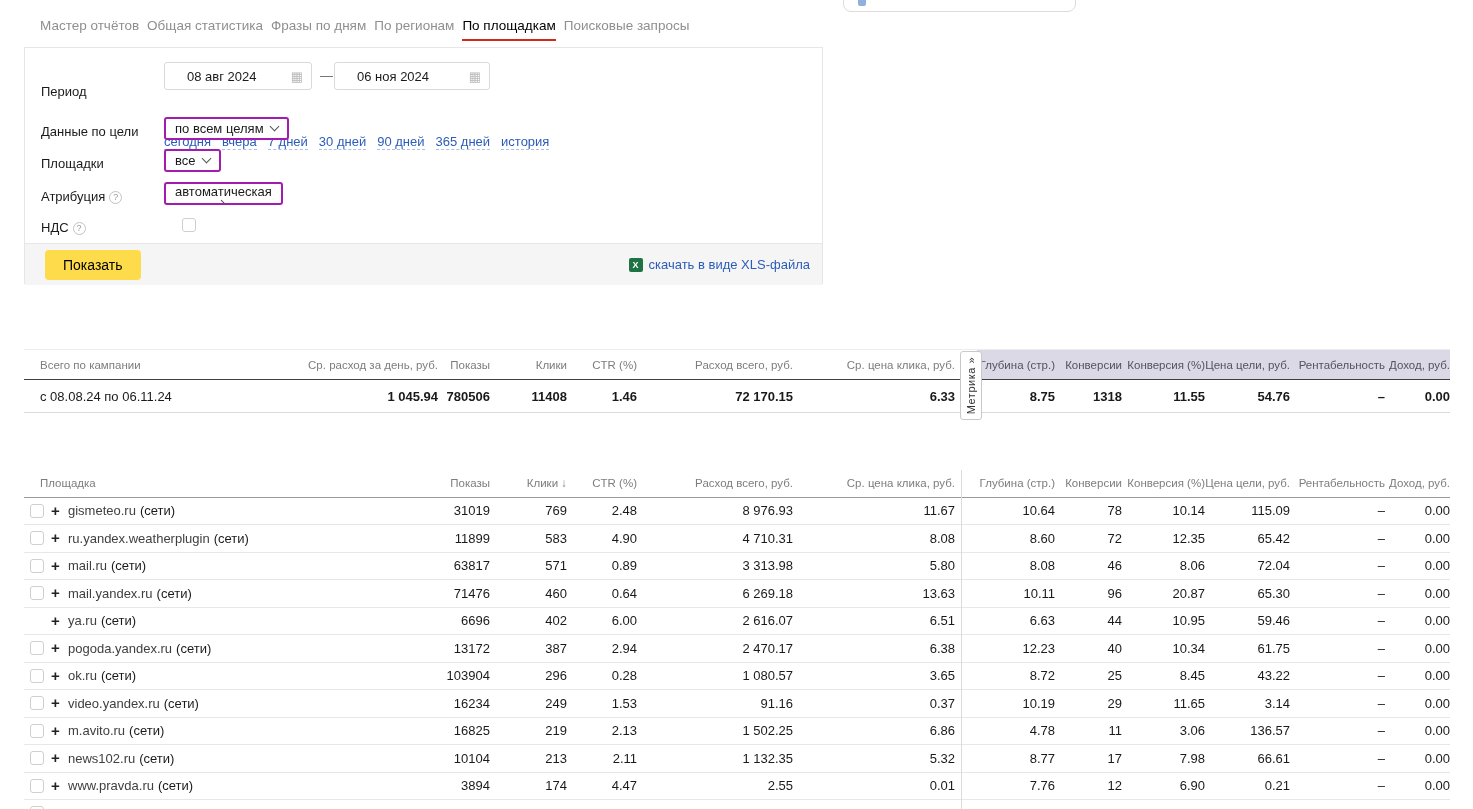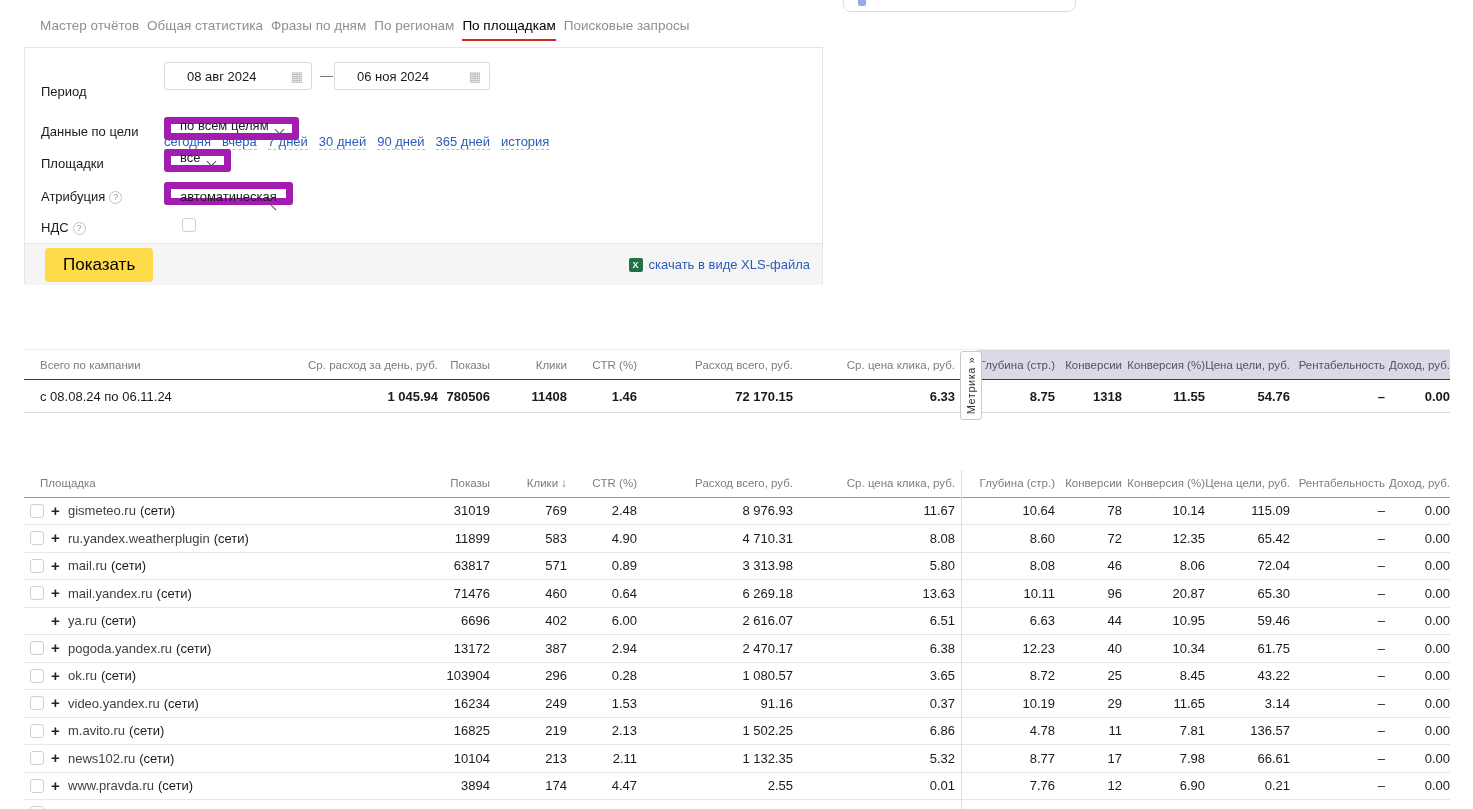--- a/index.html
+++ b/index.html
@@ -26,31 +26,31 @@
   .qicon { display:inline-block; width:13px; height:13px; border:1px solid #c2c2c2; border-radius:50%;
     color:#9a9a9a; font-size:9px; line-height:11px; text-align:center; vertical-align:1px; margin-left:4px; cursor:pointer; }
   .date-input { position:absolute; height:28px; border:1px solid #d9d9d9; border-radius:3px; background:#fff;
     display:flex; align-items:center; padding:0 8px 0 10px; cursor:text; }
   .date-input .val { flex:1; font-size:13px;margin-left:12px; }
   .cal-icon { color:#b9b9b9; font-size:13px; line-height:13px; cursor:pointer; }
   .dash { position:absolute; color:#666; }
   .quick { position:absolute; left:139px; top:86px; display:flex; gap:11px; }
   .quick a { color:#2b5cb8; text-decoration:none; border-bottom:1px dashed #a9bfe4; cursor:pointer;
     white-space:nowrap; line-height:15px; }
-  .select { position:absolute; height:23px; border:7px solid #a21caf; border-radius:3px; background:#fff;
-    display:flex; align-items:flex-end; gap:7px; padding:0 9px; cursor:pointer; font-size:13px; }
+  .select { position:absolute; height:23px; border:2px solid #a21caf; border-radius:3px; background:#fff;
+    display:flex; align-items:center; gap:7px; padding:0 9px; cursor:pointer; font-size:13px; }
   .chev { width:7px; height:7px; border-right:1.4px solid #555; border-bottom:1.4px solid #555;
     transform:rotate(45deg); margin-top:-4px; }
   .checkbox { width:14px; height:14px; border:1px solid #cfcfcf; border-radius:3px; background:#fff; cursor:pointer; flex:none; }
   .vat-row { position:absolute; left:139px; top:170px; display:flex; align-items:center; gap:8px;flex-direction:column; }
   .panel-footer { position:absolute; left:0; top:195px; width:100%; height:42px;
     background:#f5f5f5; border-top:1px solid #e7e7e7; display:flex; align-items:center;
     justify-content:space-between; padding:0 12px 0 20px; }
   .btn-show { background:#fedb4b; border:none; border-radius:4px; padding:7px 18px;
-    font-size:17px; font-family:inherit; cursor:pointer; color:#000; }
+    font-size:14px; font-family:inherit; cursor:pointer; color:#000; }
   .xls-link { display:flex; align-items:center; gap:6px; color:#2b5cb8; text-decoration:none; cursor:pointer; }
   .xls-icon { width:14px; height:14px; background:#1f7244; border-radius:2px; color:#fff;
     font-size:9px; font-weight:bold; text-align:center; line-height:14px; }
   
   table { border-collapse:collapse; table-layout:fixed; width:1426px; }
   th, td { white-space:nowrap; overflow:hidden; text-align:right; font-weight:normal; padding:0; }
   th { color:#7d7d7d; font-size:11.5px; }
   .summary-wrap { position:absolute; left:24px; top:349px; }
   .summary-wrap thead th { height:30px; border-top:1px solid #ededed; border-bottom:1px solid #3f3f3f; vertical-align:middle; }
   .summary-wrap tbody td { height:33px; border-bottom:1px solid #d9d9d9; font-weight:bold; font-size:13px; vertical-align:middle; }
@@ -422,21 +422,21 @@
             </div>
           </td>
           <td>16825</td>
           <td>219</td>
           <td>2.13</td>
           <td>1 502.25</td>
           <td>6.86</td>
           <td></td>
           <td>4.78</td>
           <td>11</td>
-          <td>7.81</td>
+          <td>3.06</td>
           <td>136.57</td>
           <td>–</td>
           <td>0.00</td>
         </tr>
         <tr>
           <td class="first name-td" colspan="2" style="padding: 0px;">
             <div class="name-cell">
               <span class="checkbox"></span>
               <span class="plus-icon">+</span>
               <a class="plat-link">news102.ru</a>

